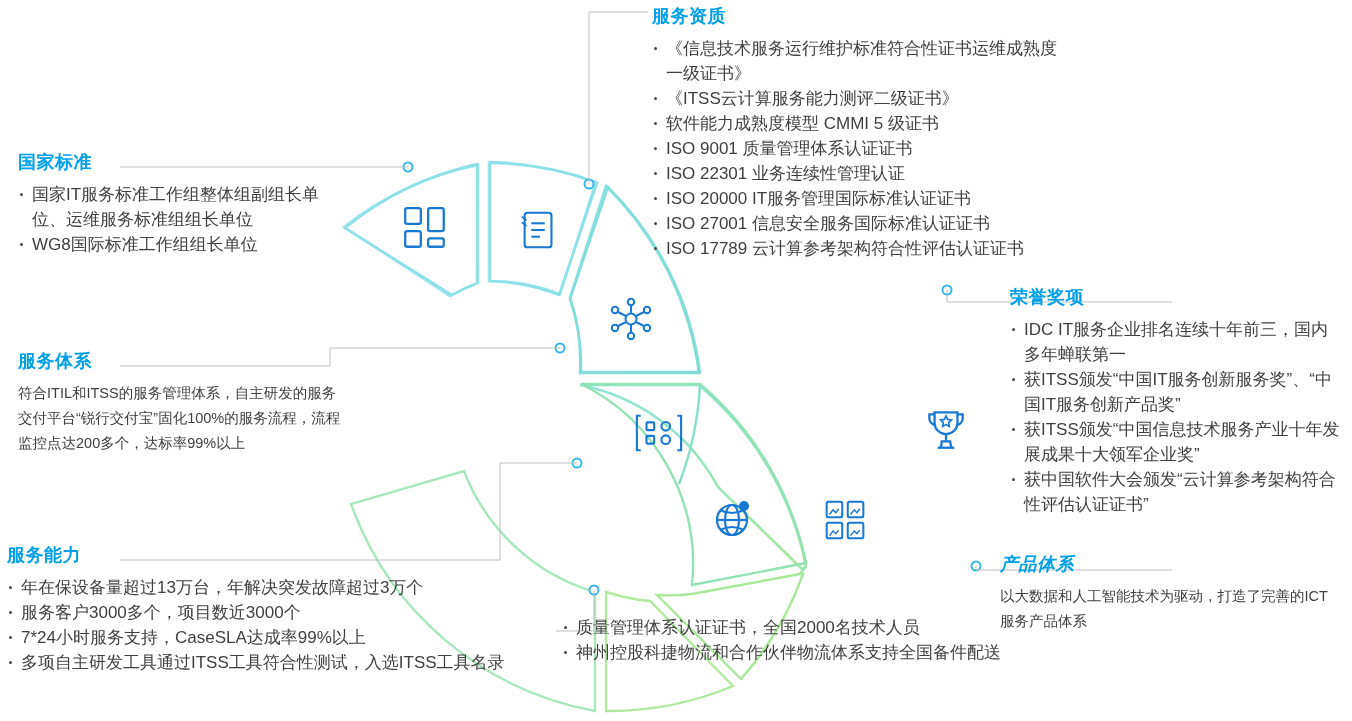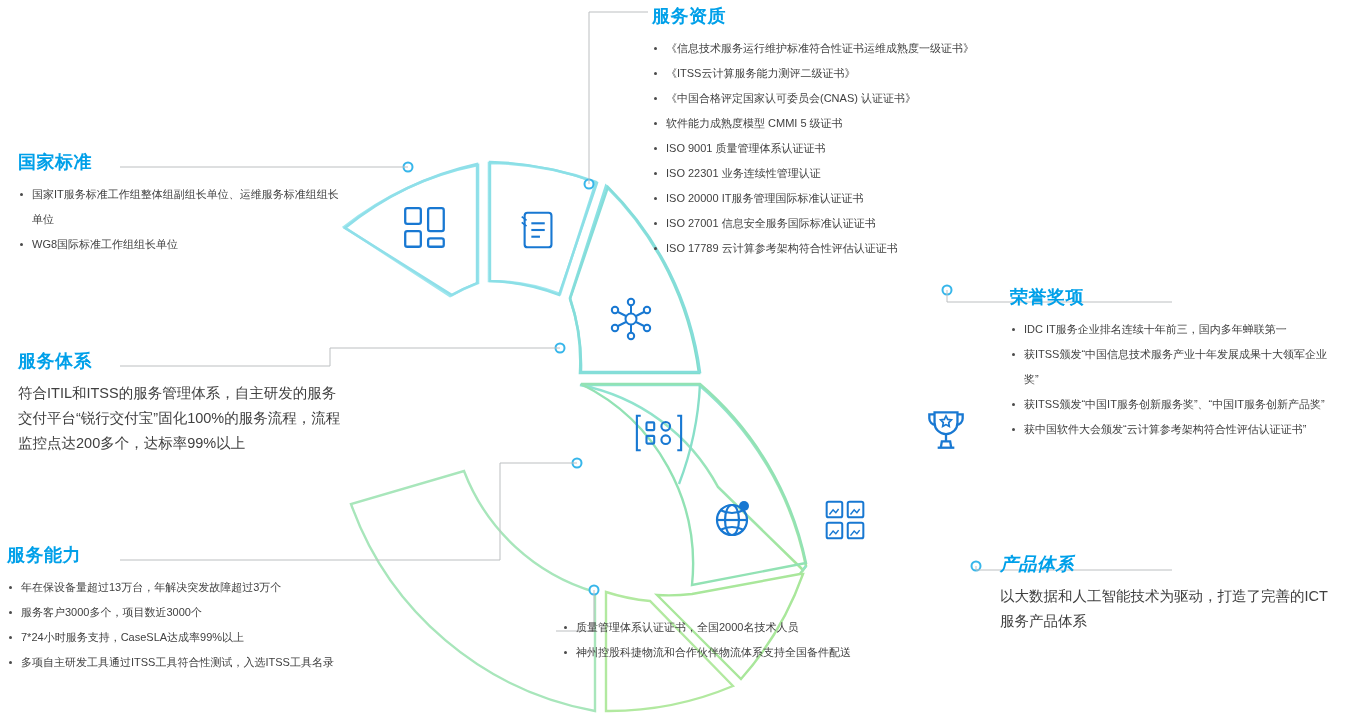--- a/index.html
+++ b/index.html
@@ -28,21 +28,21 @@
     letter-spacing: 0.5px;
   }
   .block-title.italic { font-style: italic; }
   ul.bullets {
     list-style: none;
     margin: 0; padding: 0;
   }
   ul.bullets > li {
     position: relative;
     padding-left: 14px;
-    font-size: 11px;
+    font-size: 17px;
     line-height: 25px;
     color: #3f3f3f;
   }
   ul.bullets > li:before {
     content: "";
     position: absolute;
     left: 2px; top: 11px;
     width: 3px; height: 3px;
     background: #4a4a4a;
     border-radius: 50%;
@@ -236,21 +236,20 @@
     <path d="M11 35 q12 -6 24 0"></path>
     <circle cx="35" cy="11" r="5" fill="#1878d2" stroke="none"></circle>
   </svg>
 </div>
 
 <div class="block" id="blk-service-qualification">
   <h3 class="block-title">服务资质</h3>
   <ul class="bullets">
     <li>《信息技术服务运行维护标准符合性证书运维成熟度一级证书》</li>
     <li>《ITSS云计算服务能力测评二级证书》</li>
-    <li>《中国合格评定国家认可委员会(CNAS) 认证证书》</li>
     <li>软件能力成熟度模型 CMMI 5 级证书</li>
     <li>ISO 9001 质量管理体系认证证书</li>
     <li>ISO 22301 业务连续性管理认证</li>
     <li>ISO 20000 IT服务管理国际标准认证证书</li>
     <li>ISO 27001 信息安全服务国际标准认证证书</li>
     <li>ISO 17789 云计算参考架构符合性评估认证证书</li>
   </ul>
 </div>
 
 <div class="block" id="blk-national-standard">
@@ -273,22 +272,22 @@
     <li>服务客户3000多个，项目数近3000个</li>
     <li>7*24小时服务支持，CaseSLA达成率99%以上</li>
     <li>多项自主研发工具通过ITSS工具符合性测试，入选ITSS工具名录</li>
   </ul>
 </div>
 
 <div class="block" id="blk-honor-awards">
   <h3 class="block-title">荣誉奖项</h3>
   <ul class="bullets">
     <li>IDC  IT服务企业排名连续十年前三，国内多年蝉联第一</li>
+    <li>获ITSS颁发“中国IT服务创新服务奖”、“中国IT服务创新产品奖”</li>
     <li>获ITSS颁发“中国信息技术服务产业十年发展成果十大领军企业奖”</li>
-    <li>获ITSS颁发“中国IT服务创新服务奖”、“中国IT服务创新产品奖”</li>
     <li>获中国软件大会颁发“云计算参考架构符合性评估认证证书”</li>
   </ul>
 </div>
 
 <div class="block" id="blk-product-system">
   <h3 class="block-title italic">产品体系</h3>
   <p class="para">以大数据和人工智能技术为驱动，打造了完善的ICT服务产品体系</p>
 </div>
 
 <div class="block" id="blk-service-network">

